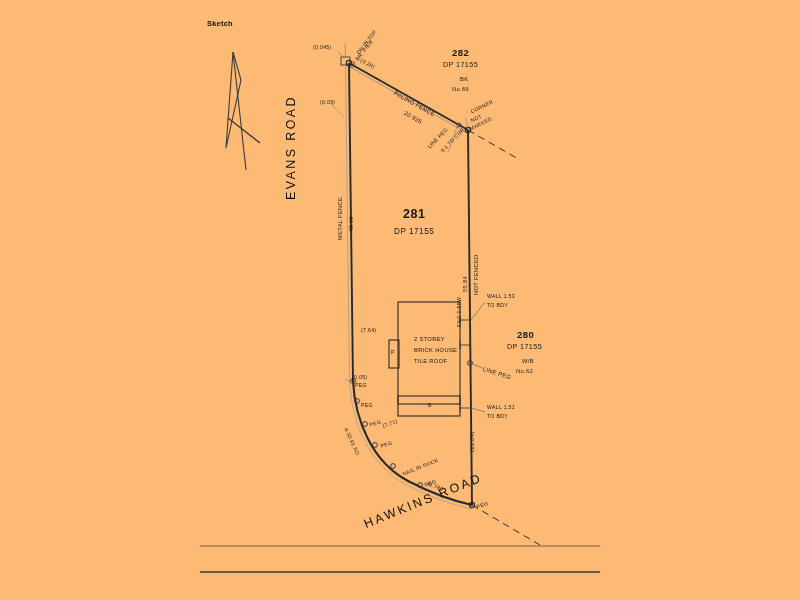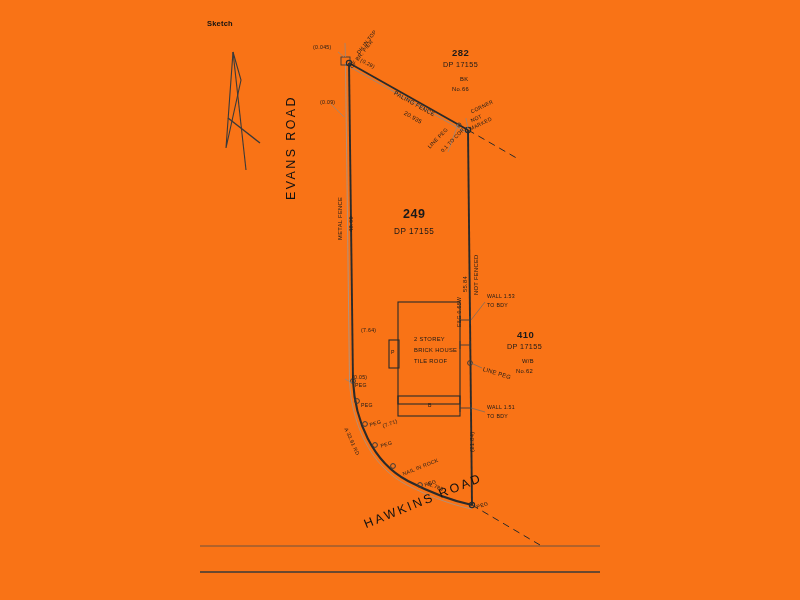--- a/index.html
+++ b/index.html
@@ -7,21 +7,21 @@
     padding: 0;
     background: #ffffff;
   }
   body {
     font-family: "Liberation Sans", sans-serif;
   }
   #page {
     position: relative;
     width: 800px;
     height: 600px;
-    background: #f97316;
+    background: #fdba74;
     overflow: hidden;
   }
   #sketch-svg {
     position: absolute;
     left: 0;
     top: 0;
     width: 800px;
     height: 600px;
   }
   .lbl {
@@ -176,21 +176,21 @@
   <div class="lbl xs" style="left:396px; top:90px; transform:rotate(29deg); transform-origin:left top;">PALING FENCE</div>
   <div class="lbl xs" style="left:406px; top:110px; transform:rotate(29deg); transform-origin:left top;">20.935</div>
 
   <div class="lbl tiny" style="left:470px; top:110px; transform:rotate(-26deg); transform-origin:left top;">CORNER</div>
   <div class="lbl tiny" style="left:470px; top:119px; transform:rotate(-26deg); transform-origin:left top;">NOT</div>
   <div class="lbl tiny" style="left:469px; top:127px; transform:rotate(-26deg); transform-origin:left top;">MARKED</div>
 
   <div class="lbl tiny" style="left:427px; top:146px; transform:rotate(-46deg); transform-origin:left top;">LINE PEG</div>
   <div class="lbl tiny" style="left:440px; top:150px; transform:rotate(-46deg); transform-origin:left top;">0.1 TO COR</div>
 
-  <div class="lbl lotnum" style="left:403px; top:207px;">249</div>
+  <div class="lbl lotnum" style="left:403px; top:207px;">281</div>
   <div class="lbl dp" style="left:394px; top:227px;">DP 17155</div>
 
   <div class="lbl road-name" style="left:284px; top:200px; transform:rotate(-90deg); transform-origin:left top; width:130px;">EVANS ROAD</div>
 
   <div class="lbl xs" style="left:337px; top:240px; transform:rotate(-90deg); transform-origin:left top; width:80px;">METAL FENCE</div>
   <div class="lbl xs" style="left:348px; top:232px; transform:rotate(-90deg); transform-origin:left top; width:40px;">48.69</div>
 
   <div class="lbl tiny" style="left:361px; top:328px;">(7.64)</div>
   <div class="lbl tiny" style="left:352px; top:375px;">(0.05)</div>
 
@@ -208,21 +208,21 @@
   <div class="lbl tiny" style="left:457px; top:327px; transform:rotate(-90deg); transform-origin:left top; width:55px;">E&amp;G 0.65W</div>
 
   <div class="lbl tiny" style="left:487px; top:294px;">WALL 1.53</div>
   <div class="lbl tiny" style="left:487px; top:303px;">TO BDY</div>
 
   <div class="lbl tiny" style="left:487px; top:405px;">WALL 1.51</div>
   <div class="lbl tiny" style="left:487px; top:414px;">TO BDY</div>
 
   <div class="lbl xs" style="left:484px; top:366px; transform:rotate(17deg); transform-origin:left top;">LINE PEG</div>
 
-  <div class="lbl lotnum-sm" style="left:517px; top:330px;">410</div>
+  <div class="lbl lotnum-sm" style="left:517px; top:330px;">280</div>
   <div class="lbl dp-sm" style="left:507px; top:343px;">DP 17155</div>
   <div class="lbl xs" style="left:522px; top:358px;">W/B</div>
   <div class="lbl xs" style="left:516px; top:368px;">No.62</div>
 
   <div class="lbl tiny" style="left:355px; top:383px;">PEG</div>
   <div class="lbl tiny" style="left:361px; top:403px;">PEG</div>
   <div class="lbl tiny" style="left:369px; top:423px; transform:rotate(-18deg); transform-origin:left top;">PEG</div>
   <div class="lbl tiny" style="left:380px; top:444px; transform:rotate(-18deg); transform-origin:left top;">PEG</div>
   <div class="lbl tiny" style="left:402px; top:472px; transform:rotate(-22deg); transform-origin:left top;">NAIL IN ROCK</div>
   <div class="lbl tiny" style="left:424px; top:483px; transform:rotate(-20deg); transform-origin:left top;">PEG</div>

